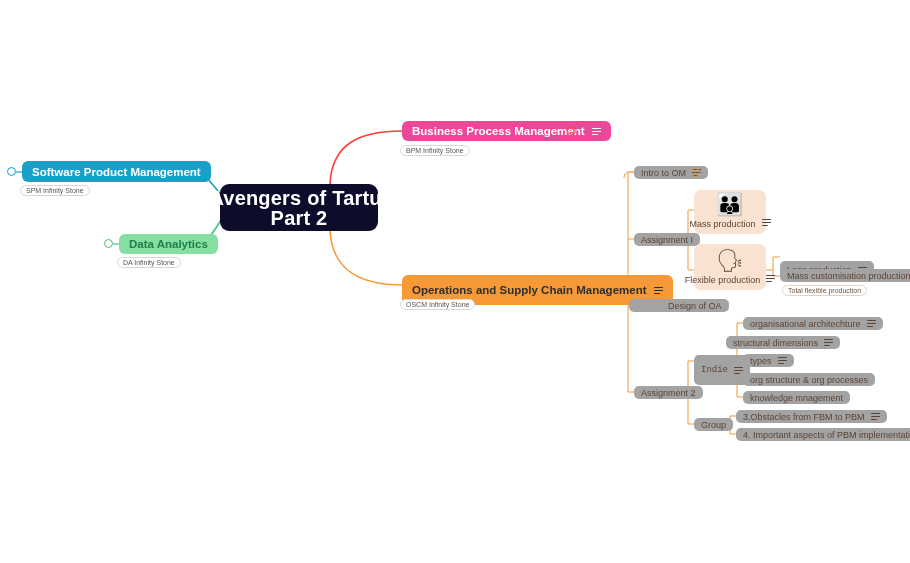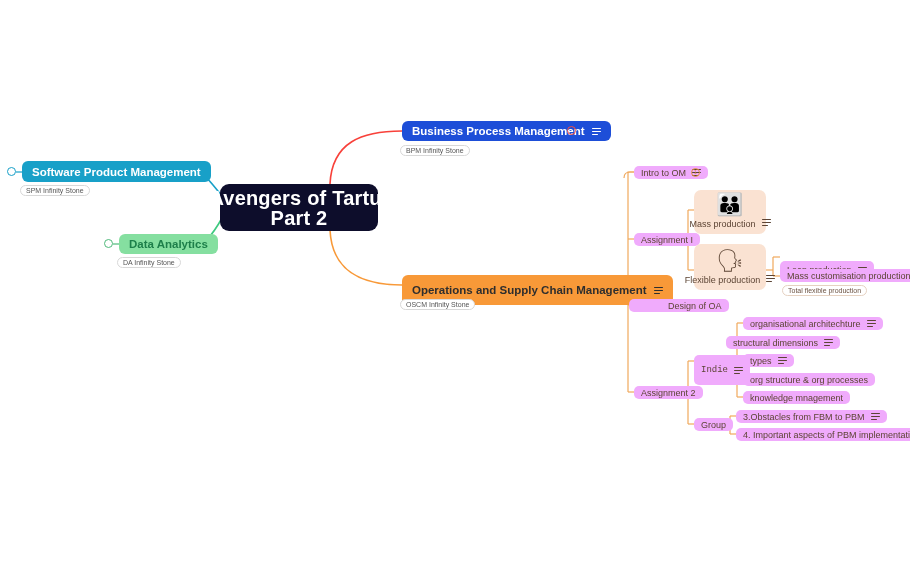--- a/index.html
+++ b/index.html
@@ -24,26 +24,26 @@
     flex-direction:column;
   }
 
   
   .main{
     border-radius:6px;color:#ffffff;font-weight:bold;font-size:11.5px;
     padding:6px 10px;gap:7px;
   }
   .main.spm{background:#18a0c8;}
   .main.da{background:#85dfa0;color:#1d7f4a;}
-  .main.bpm{background:#1d4ed8;text-align:center;}
+  .main.bpm{background:#ec4899;text-align:center;}
   .main.oscm{background:#f89938;color:#2e2e2e;}
 
   
   .sub{
-    background:#f0abfc;color:#5c4434;border-radius:5px;
+    background:#a3a3a3;color:#5c4434;border-radius:5px;
     font-size:9px;padding:3px 7px;gap:6px;
   }
   .sub.img{
     background:#fae2d2;border-radius:7px;
     flex-direction:column;align-items:center;justify-content:flex-end;
     padding:6px 10px 5px 10px;gap:2px;
   }
   .sub.img .emoji{font-size:22px;line-height:24px;}
   .sub.img .rowlbl{display:flex;align-items:flex-start;gap:6px;}
 

